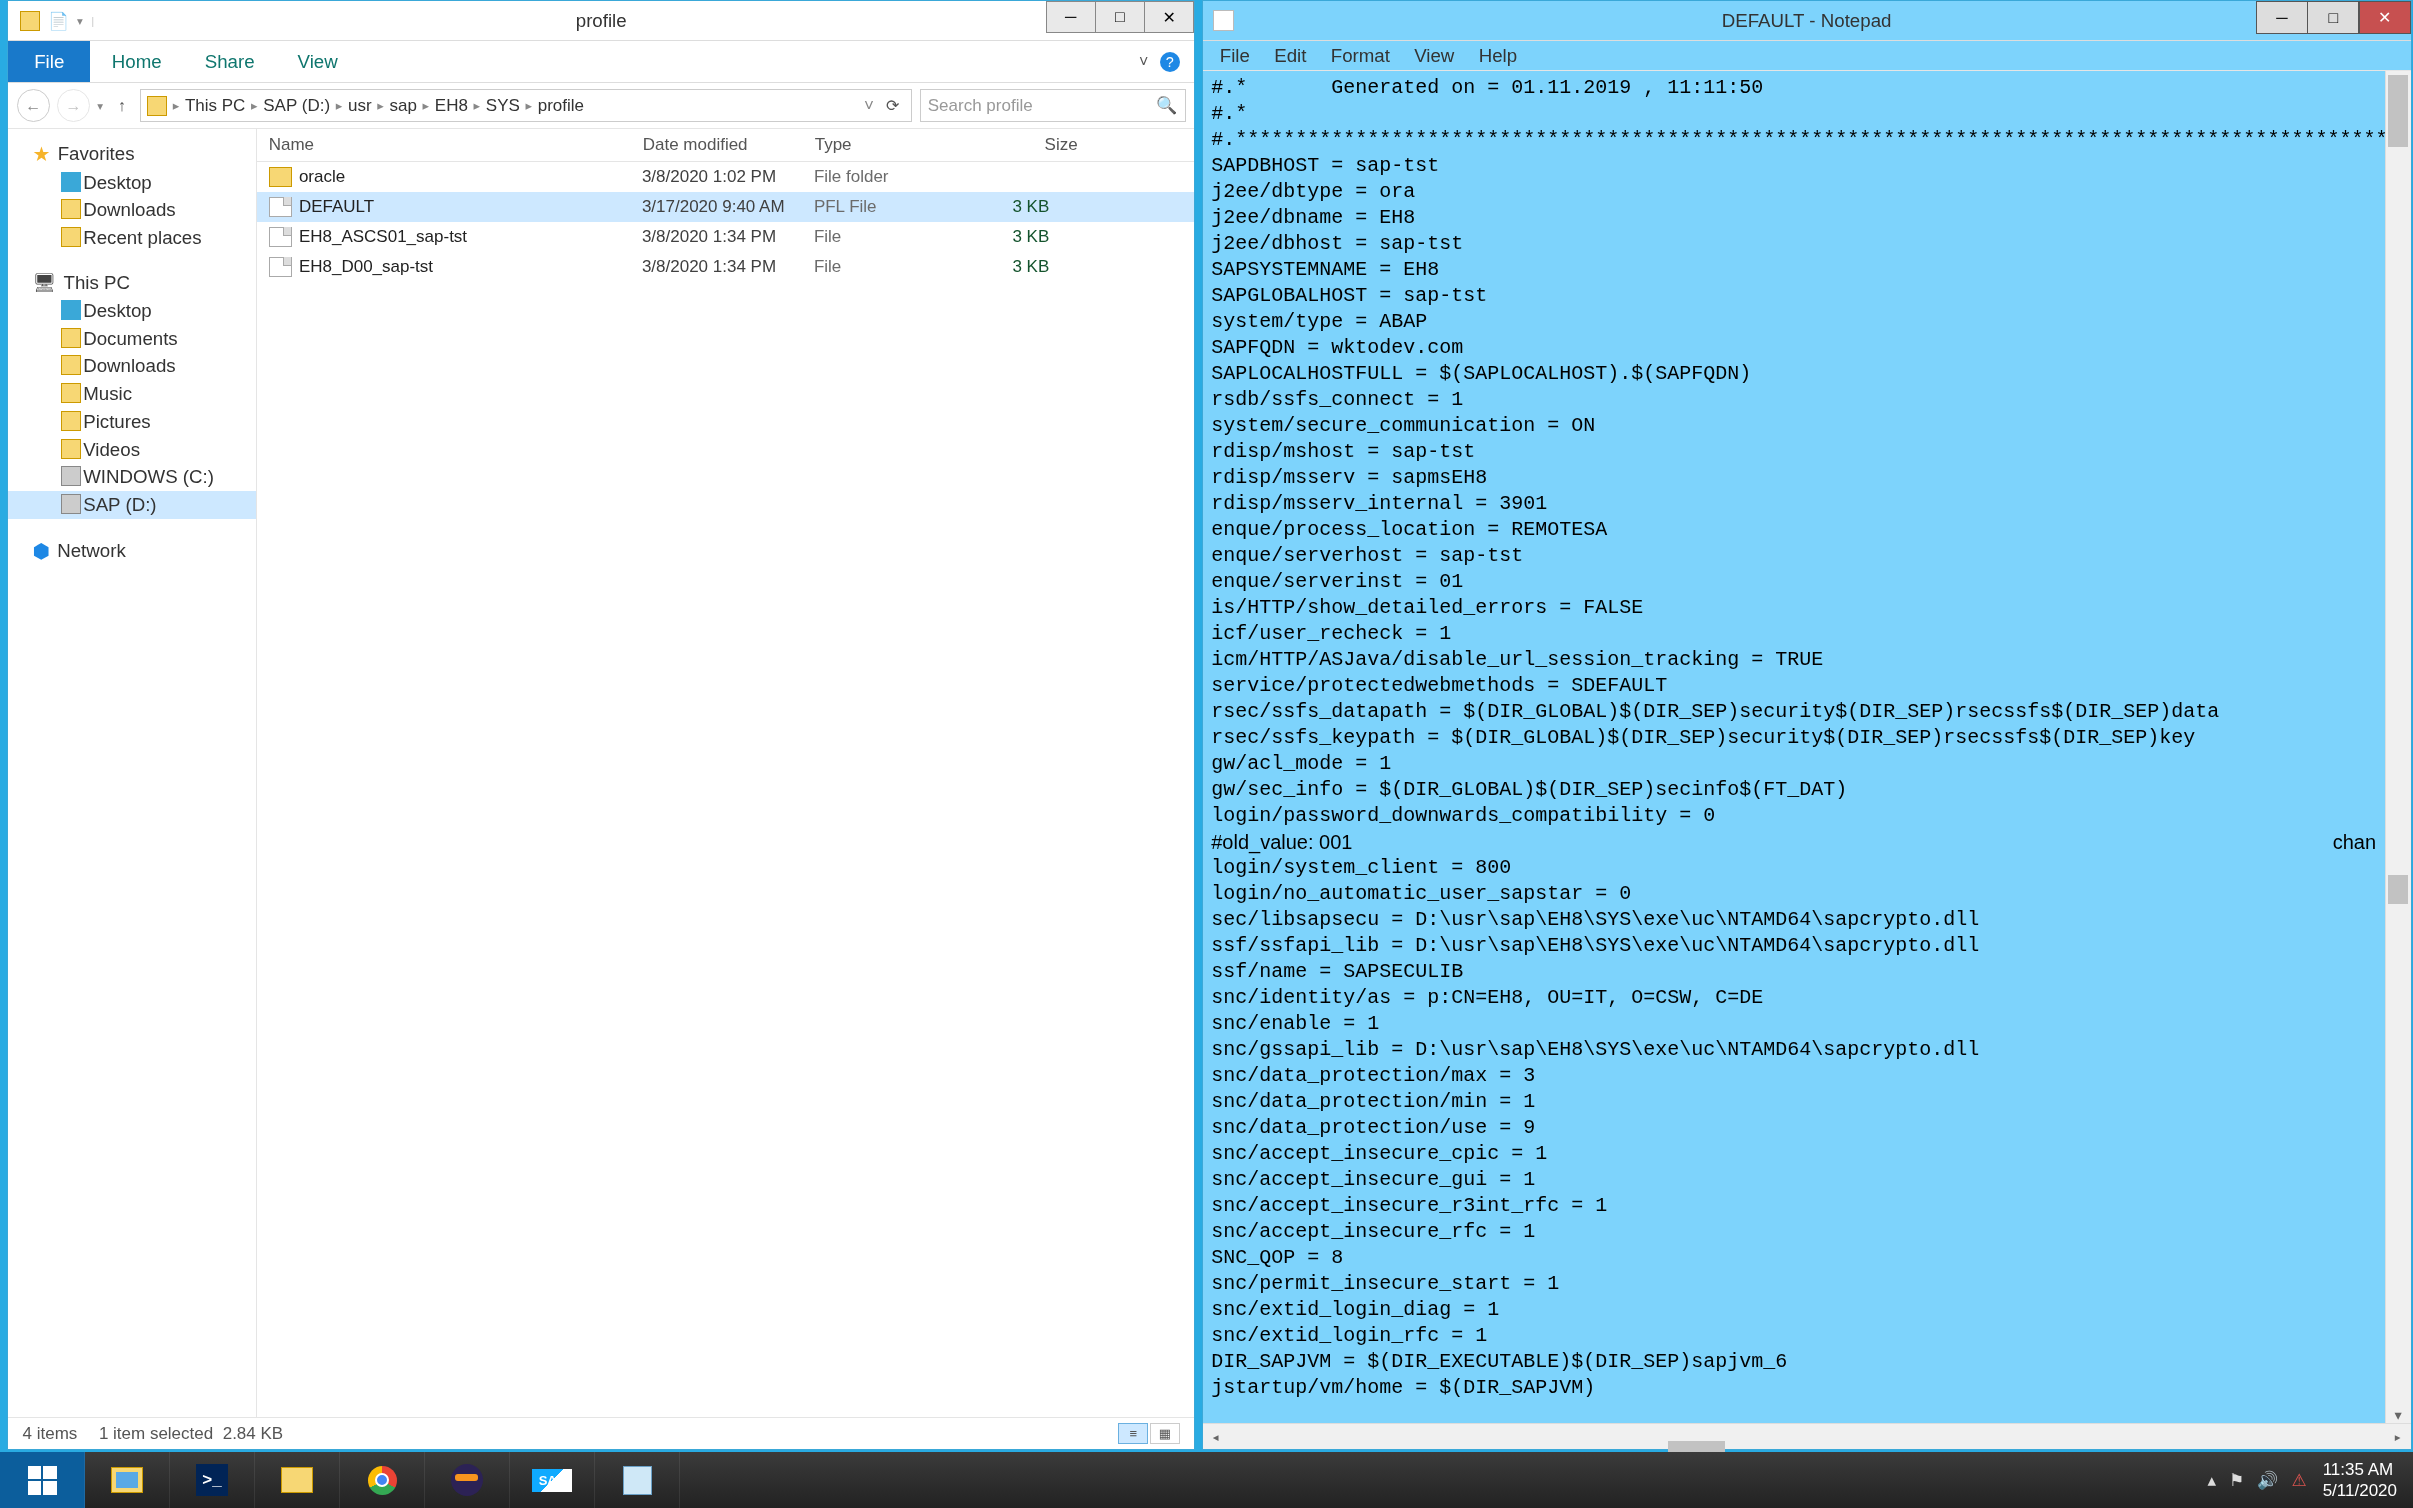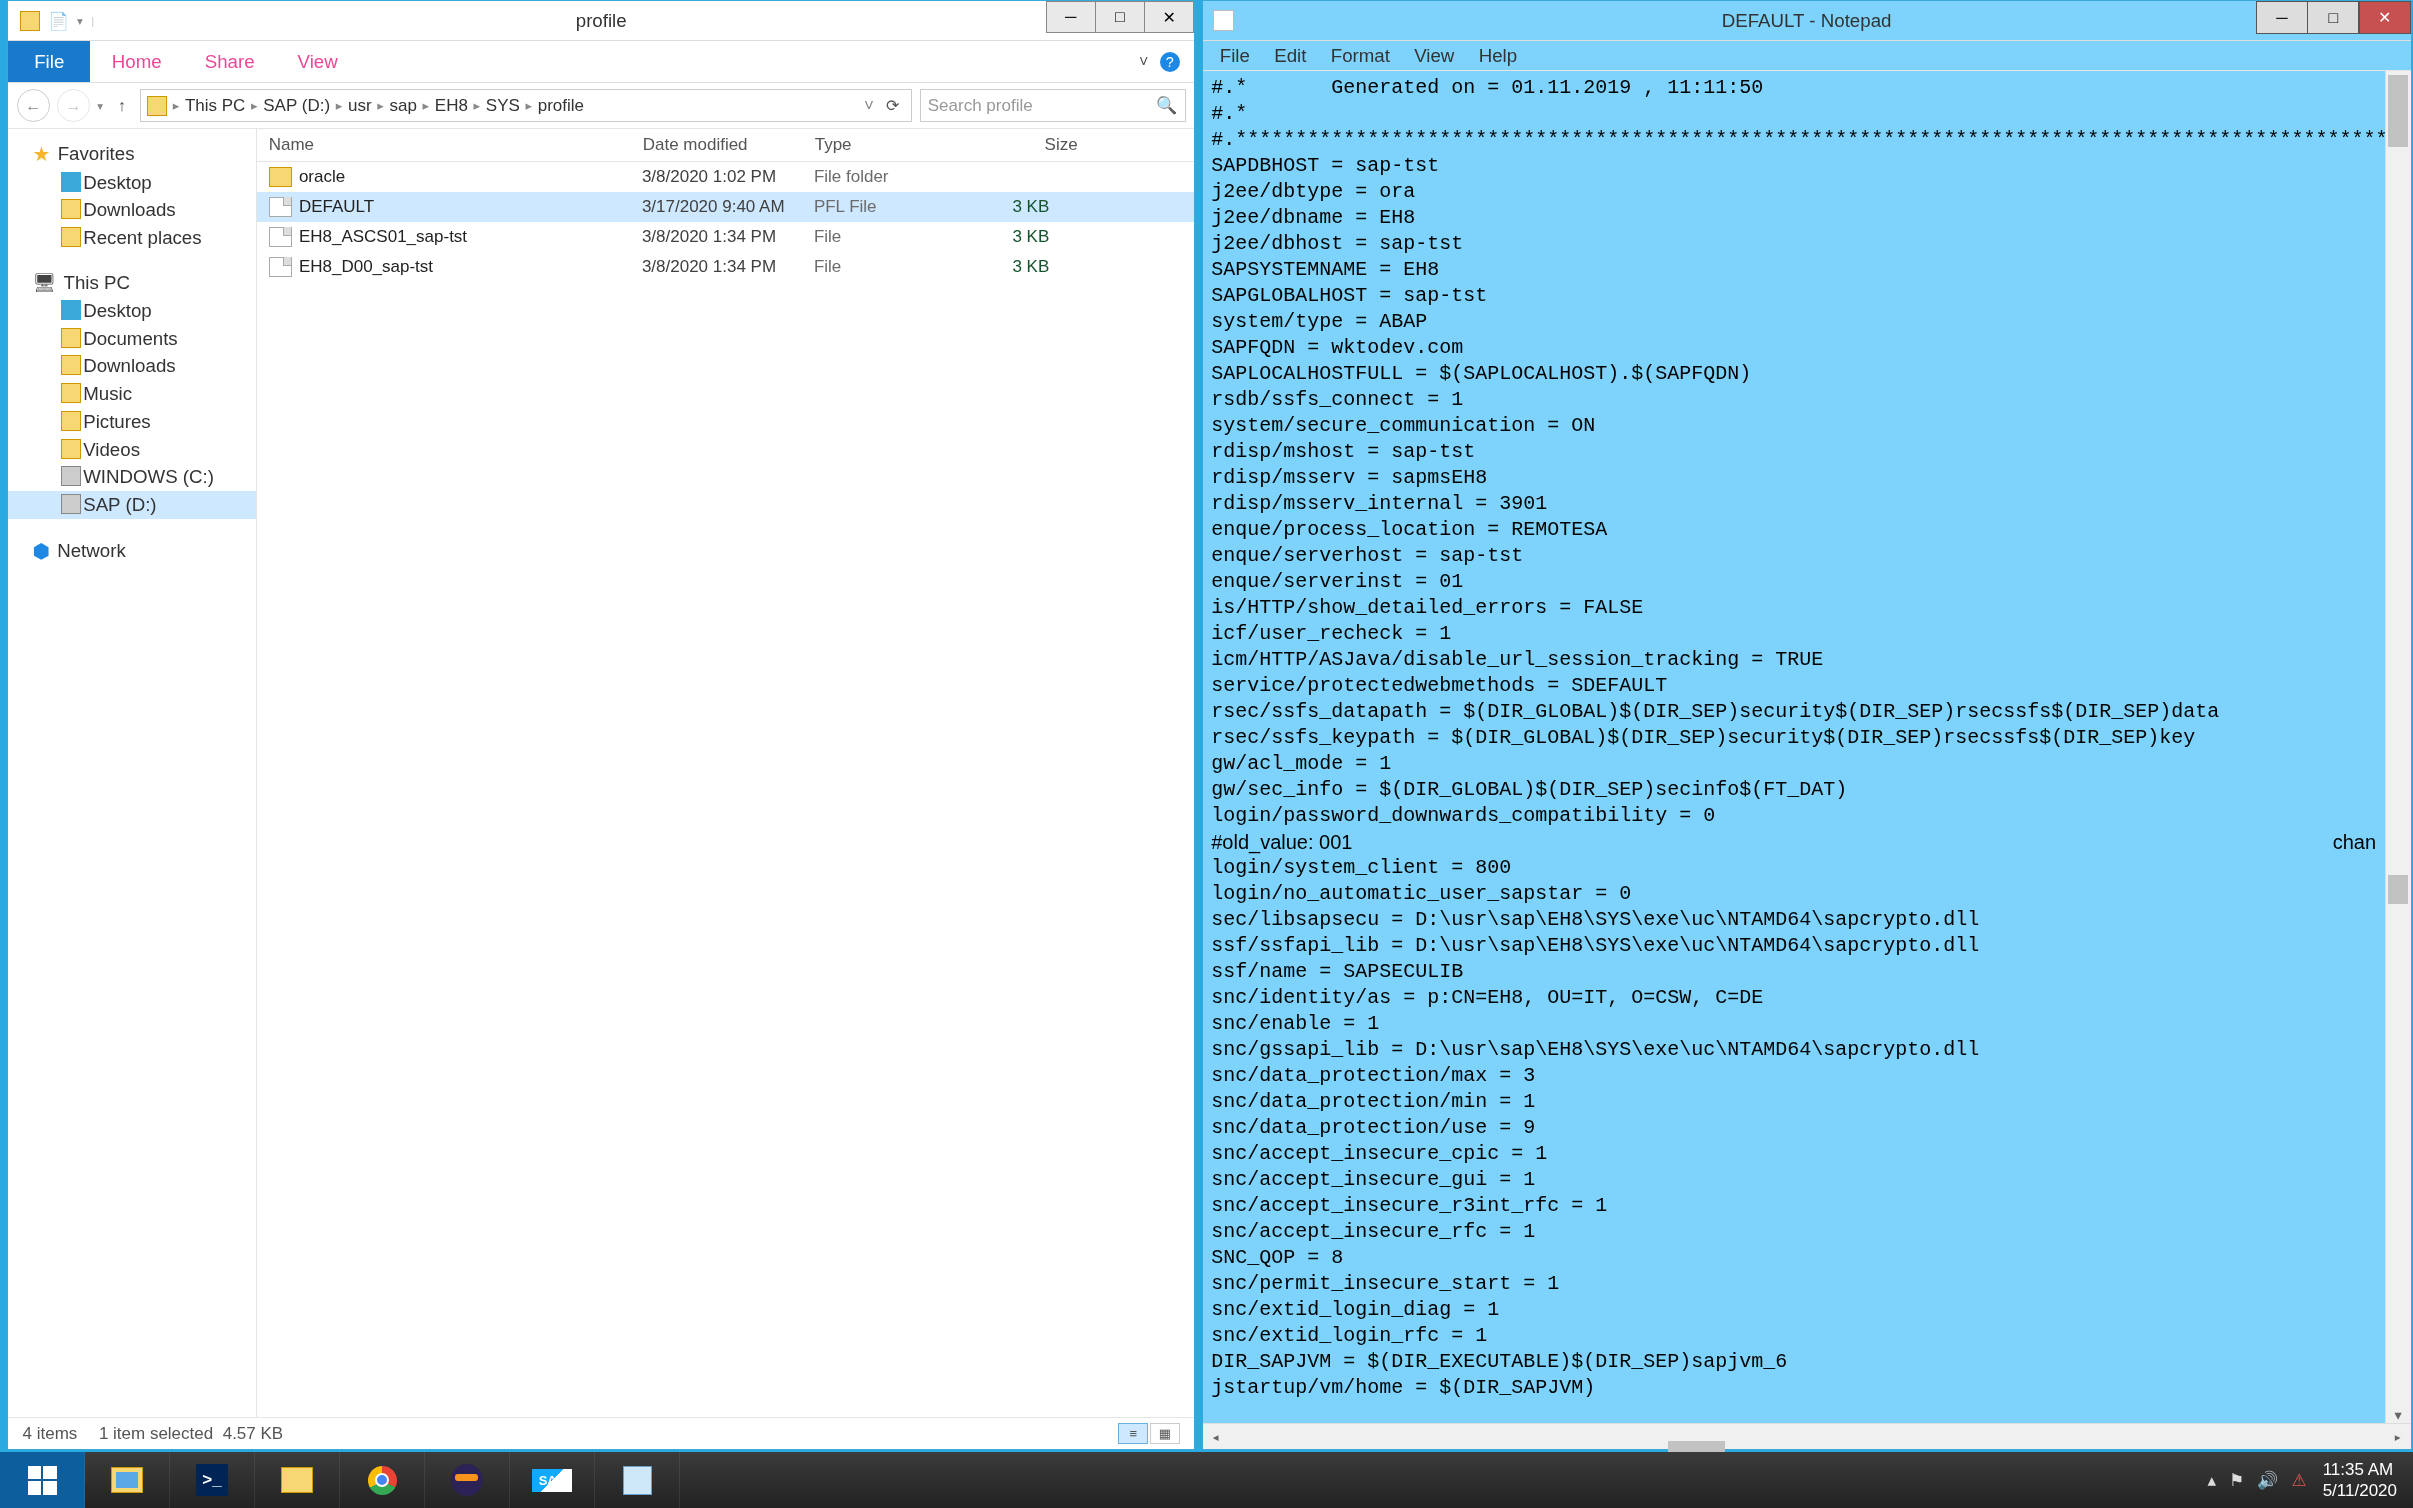--- a/index.html
+++ b/index.html
@@ -8,21 +8,21 @@
 
 
 .explorer { position: absolute; left: 7.2px; top: 0px; width: 1188px; height: 1450px; background: #fff; border: 1.4px solid #3aa8d8; display: flex; flex-direction: column; }
 .titlebar { height: 40px; background: linear-gradient(#fff,#fff); display: flex; align-items: center; position: relative; border-bottom: 0.7px solid #ddd;}
 .titlebar .qat { display: flex; align-items: center; gap: 8.6px; padding-left: 11.5px;}
 .titlebar .title { position: absolute; left: 0; right: 0; text-align: center; font-size: 18.7px; color: #333; pointer-events:none;}
 .winbtns { position: absolute; right: 0; top: 0; display: flex; height: 39px;}
 .winbtn { width: 50px; height: 32px; border: 0.7px solid #888; margin-left: -0.7px; display:flex; align-items:center; justify-content:center; font-size:16px; background:#e9e9e9;}
 .winbtn.close { background:#e9e9e9;}
 .ribbon { height: 42px; display: flex; align-items: stretch; border-bottom: 0.7px solid #ddd; }
-.ribbon .tab { padding: 0 21.5px; font-size: 18.7px; display:flex; align-items:center; color:#ec4899; }
+.ribbon .tab { padding: 0 21.5px; font-size: 18.7px; display:flex; align-items:center; color:#0f766e; }
 .ribbon .tab.file { background:#1979ca; color:#fff; padding:0 26px;}
 .ribbon .spacer { flex: 1; }
 .ribbon .help { padding: 0 14.4px; display:flex; align-items:center; gap:11.5px;}
 .ribbon .help .circle { width:20px; height:20px; border-radius:50%; background:#1e88e5; color:#fff; display:flex; align-items:center; justify-content:center; font-size:14.4px;}
 .addrbar { height: 46px; display:flex; align-items:center; padding: 0 8.6px; gap: 7.2px; border-bottom:0.7px solid #e5e5e5;}
 .navbtn { width:33px; height:33px; border:0.7px solid #ccc; border-radius:50%; display:flex; align-items:center; justify-content:center; color:#888; font-size:16px;}
 .upbtn { width:23px; height:23px; display:flex; align-items:center; justify-content:center; font-size:16px; color:#555;}
 .breadcrumbs { flex:1; height:33px; border:0.7px solid #ccc; display:flex; align-items:center; padding:0 5.7px; font-size:17px; color:#333; gap:5.7px; overflow:hidden;}
 .bchevron{color:#888;font-size:13px;}
 .bicon{width:20px;height:20px;background:#f7d774;border:0.7px solid #cc9a00;display:inline-block;}
@@ -269,21 +269,21 @@
               <span class="dt">3/8/2020 1:34 PM</span>
               <span class="ty">File</span>
               <span class="sz">3 KB</span>
             </div>
           </div>
       </div>
     </div>
 
     <div class="statusbar">
       <span>4 items</span>
-      <span><span>1 item selected</span>&nbsp;&nbsp;<span>4.57 KB</span></span>
+      <span><span>1 item selected</span>&nbsp;&nbsp;<span>2.84 KB</span></span>
       <div class="right">
         <div class="viewbtn active">≡</div>
         <div class="viewbtn">▦</div>
       </div>
     </div>
   </div>
 
   <div class="notepad">
     <div class="np-title">
       <span class="ic"></span>

